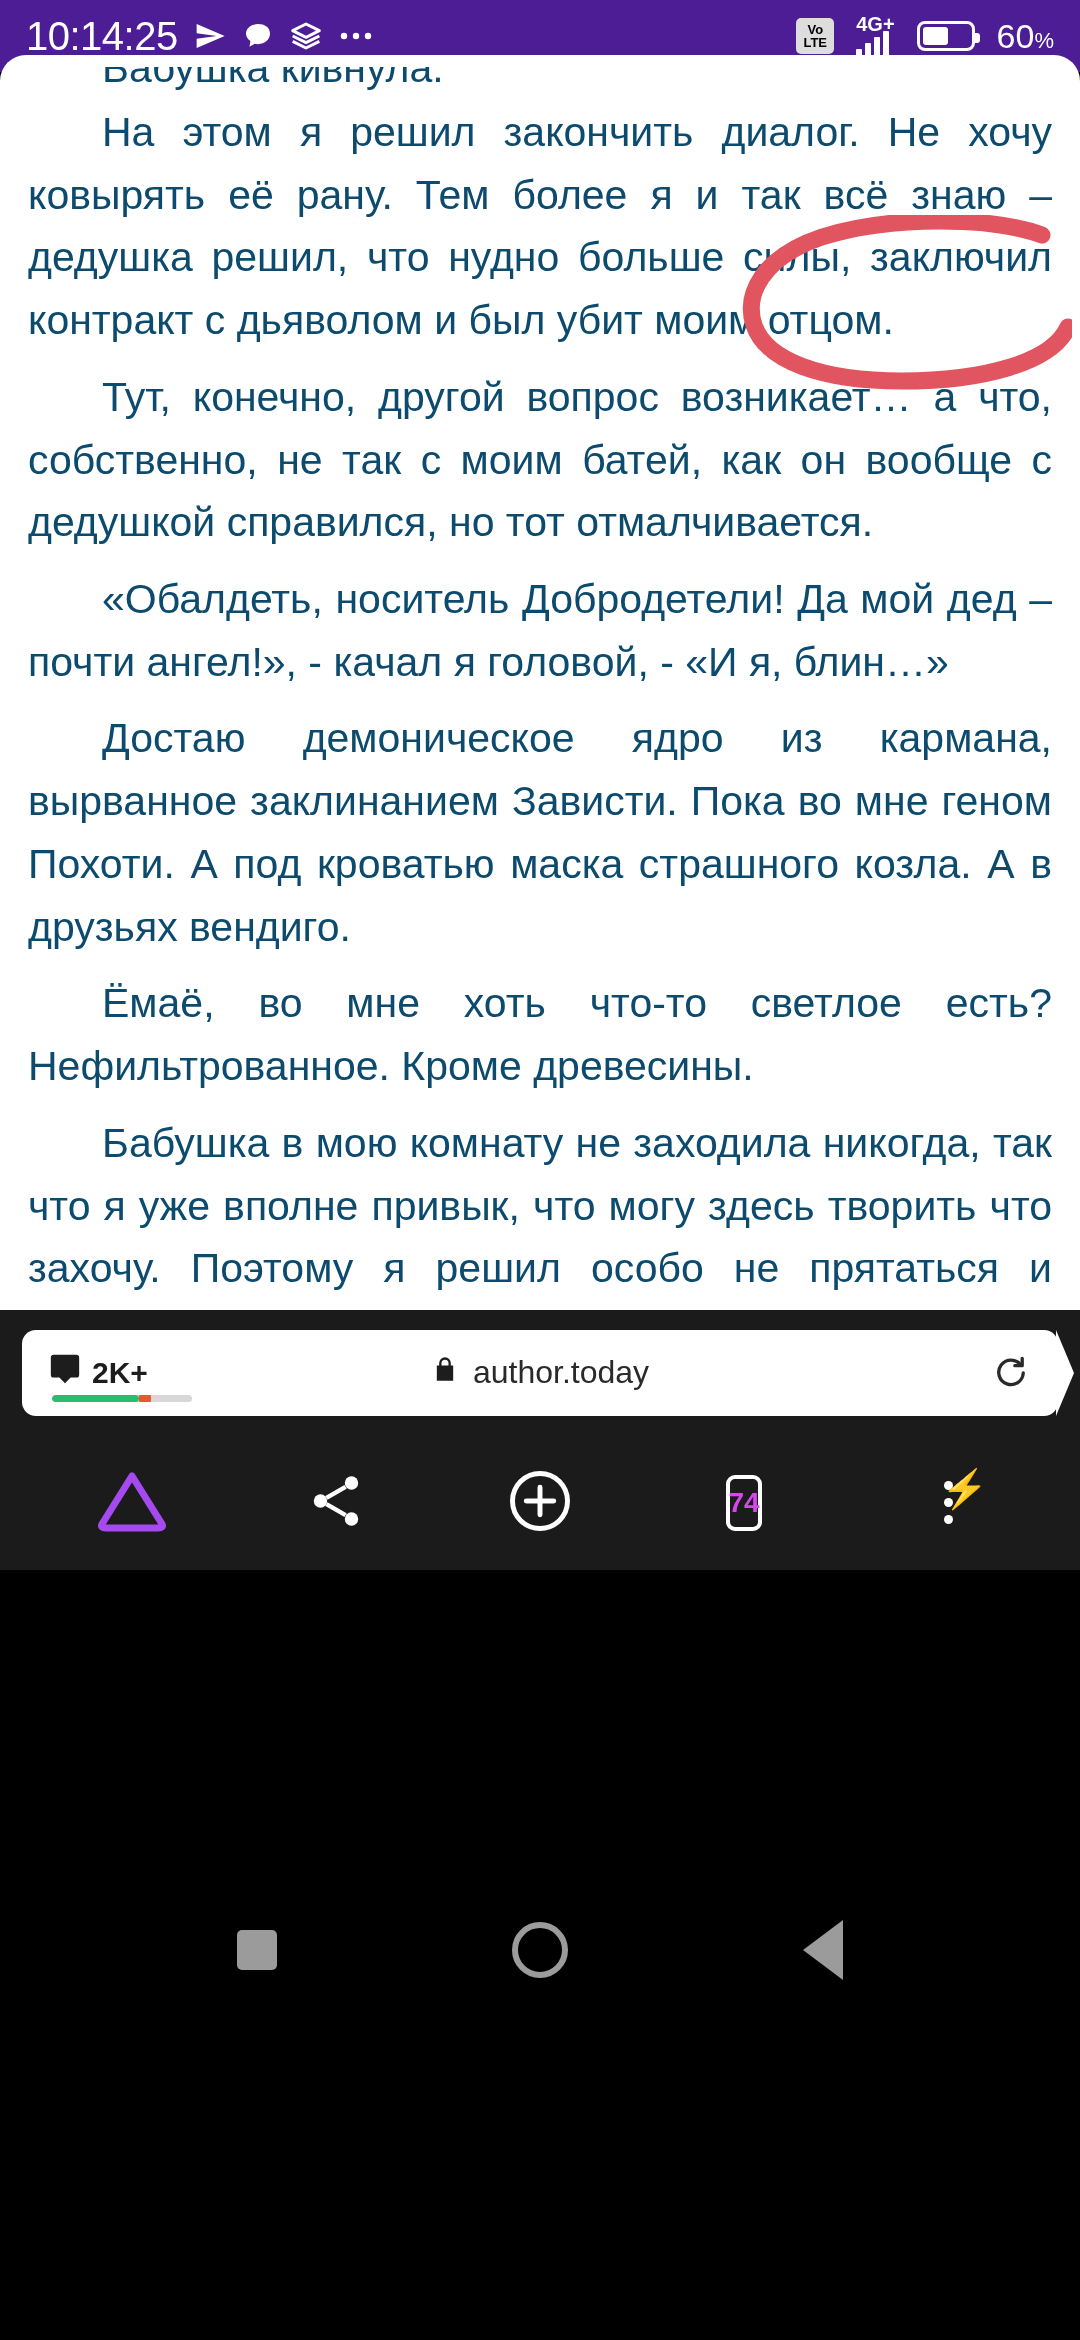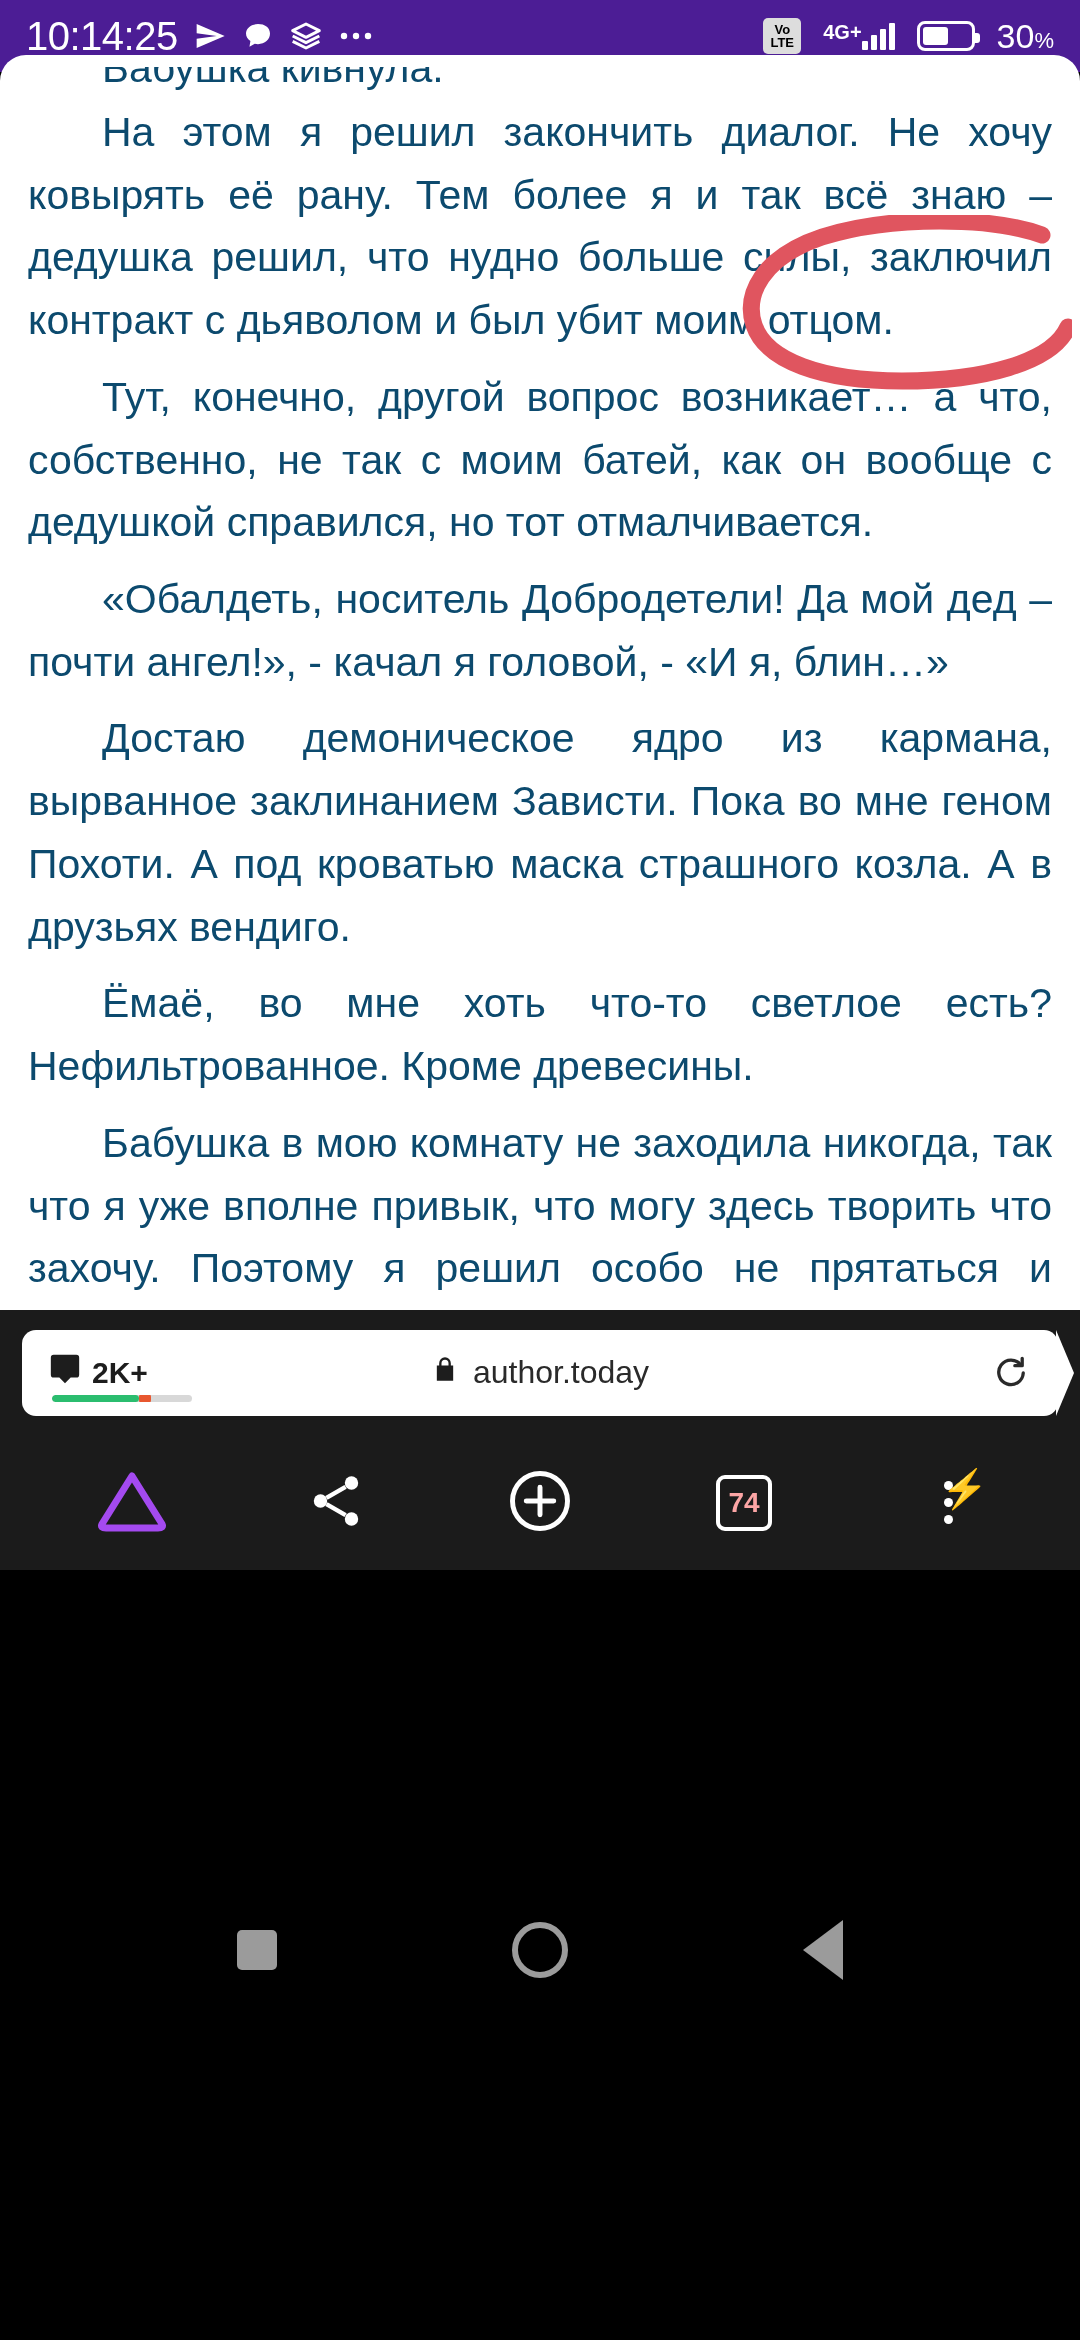--- a/index.html
+++ b/index.html
@@ -62,21 +62,21 @@
   }
   .volte-badge span { display: block; }
   .net-label {
     font-size: 20px;
     font-weight: 600;
     line-height: 1;
     margin-bottom: -4px;
   }
   .net-group {
     display: flex;
-    flex-direction: row;
+    flex-direction: column;
     align-items: flex-start;
     justify-content: center;
   }
   .signal-bars { display: flex; align-items: flex-end; gap: 3px; height: 28px; }
   .signal-bars i { display: block; width: 6px; background: #fff; border-radius: 1px; }
   .signal-bars i:nth-child(1) { height: 9px; }
   .signal-bars i:nth-child(2) { height: 15px; }
   .signal-bars i:nth-child(3) { height: 21px; }
   .signal-bars i:nth-child(4) { height: 27px; }
   .battery {
@@ -235,24 +235,24 @@
     width: 1080px;
     height: 135px;
     background: #1b1b1b;
     display: flex;
     align-items: center;
     justify-content: space-around;
     padding: 0 30px;
   }
   .tb-item { position: relative; display: flex; align-items: center; justify-content: center; width: 110px; height: 110px; }
   .tab-count {
-    width: 56px; height: 56px;
+    width: 36px; height: 56px;
     border: 4px solid #fff;
     border-radius: 9px;
-    color: #fca5a5;
+    color: #d946ef;
     font-size: 28px;
     font-weight: 600;
     display: flex;
     align-items: center;
     justify-content: center;
   }
   .menu-dots { display: flex; flex-direction: column; gap: 8px; align-items: center; }
   .menu-dots i { width: 9px; height: 9px; background: #fff; border-radius: 50%; display: block; }
   .bolt {
     position: absolute;
@@ -339,21 +339,21 @@
         <div class="signal-bars">
             <i></i>
             <i></i>
             <i></i>
             <i></i>
           </div>
       </div>
       <div class="battery">
           <i></i>
         </div>
-      <div class="battery-pct"><span>30</span><span class="pct">%</span></div>
+      <div class="battery-pct"><span>60</span><span class="pct">%</span></div>
     </div>
   </div>
 
   <div class="reader">
     <div class="reader-inner">
       <div class="clip-wrap">
         <p>Бабушка кивнула.</p>
       </div>
       <p>На этом я решил закончить диалог. Не хочу ковырять её рану. Тем более я и так всё знаю – дедушка решил, что нудно больше силы, заключил контракт с дьяволом и был убит моим отцом.</p>
       <p>Тут, конечно, другой вопрос возникает… а что, собственно, не так с моим батей, как он вообще с дедушкой справился, но тот отмалчивается.</p>

